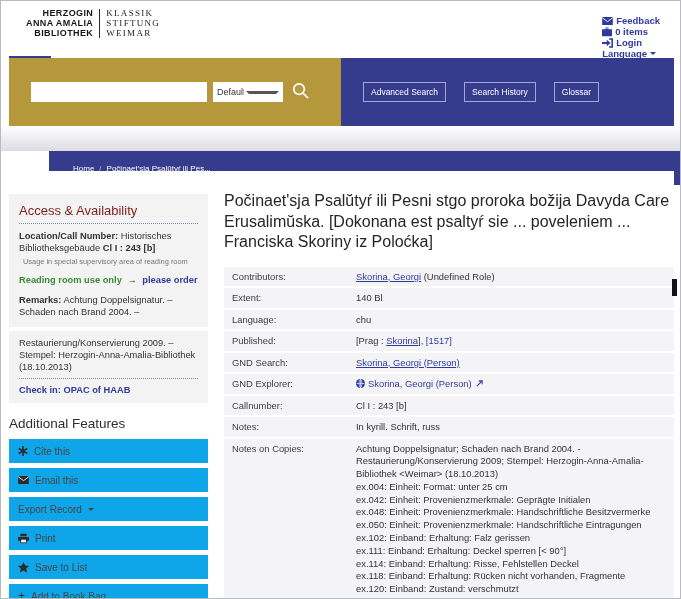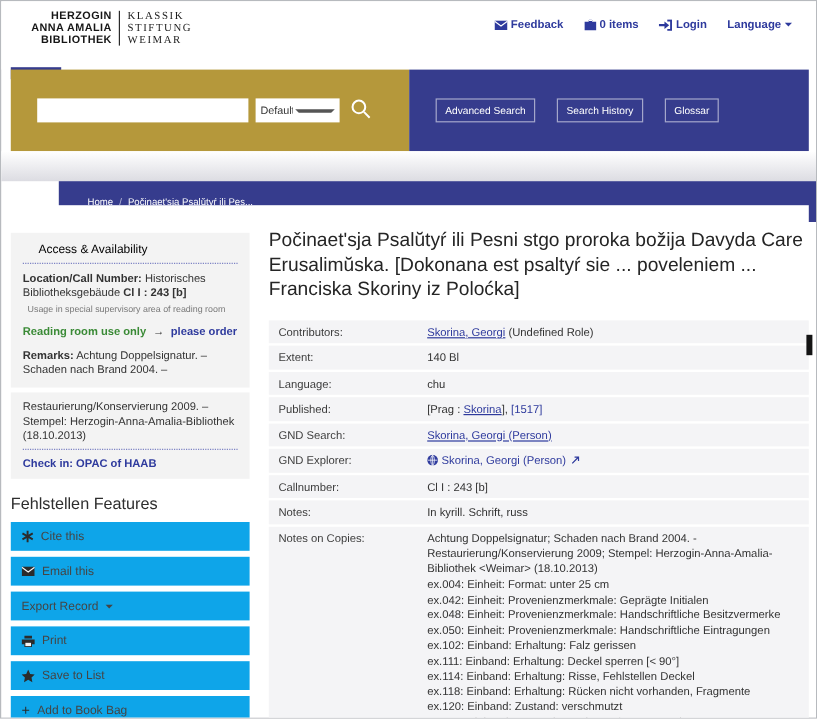--- a/index.html
+++ b/index.html
@@ -6,21 +6,21 @@
   .frame{position:relative;width:679px;height:597px;border:1px solid #b7babe;overflow:hidden;
          background:#fff;font-family:"Liberation Sans","DejaVu Sans",sans-serif;color:#333;}
   
   .topbar{position:absolute;left:0;top:0;right:0;height:57px;display:flex;justify-content:space-between;
           align-items:flex-start;padding:7px 20px 0 25px;box-sizing:border-box;background:#fff;}
   .logo{display:flex;align-items:center;gap:6px;justify-content:flex-end;}
   .logo-left{text-align:right;font-weight:bold;font-size:9px;line-height:10px;letter-spacing:.4px;color:#161616;}
   .logo-divider{width:1px;height:29px;background:#2a2a2a;}
   .logo-right{font-family:"Liberation Serif","DejaVu Serif",serif;font-size:9px;line-height:10px;
               letter-spacing:1.3px;color:#1d1d1d;}
-  .toplinks{display:flex;gap:17px;margin-top:7px;font-size:9.5px;font-weight:bold;color:#2e3a9d;}
+  .toplinks{display:flex;margin-top:7px;font-size:9.5px;font-weight:bold;color:#2e3a9d;flex-direction:column;}
   .toplink{display:flex;align-items:center;gap:3px;cursor:pointer;}
   .caret{display:inline-block;width:0;height:0;border:3px solid transparent;border-top-color:#2e3a9d;margin-top:3px;}
   
   .band-corner{position:absolute;left:8px;top:55px;width:42px;height:10px;background:#363c8d;}
   .searchband{position:absolute;left:8px;top:57px;width:665px;height:68px;display:flex;}
   .band-gold{width:332px;background:#b5983b;display:flex;align-items:center;padding-left:22px;
              box-sizing:border-box;gap:6px;}
   .search-input{width:176px;height:20px;border:none;outline:none;font-size:9.5px;padding:0 5px;box-sizing:border-box;}
   .fake-select{width:70px;height:20px;background:#fff;display:flex;align-items:center;gap:2px;
                padding:0 4px;box-sizing:border-box;font-size:9px;color:#333;cursor:pointer;}
@@ -35,21 +35,21 @@
   .breadcrumb{position:absolute;left:8px;top:150px;width:665px;height:34px;background:#363c8d;color:#fff;
               display:flex;align-items:center;gap:5px;font-size:8px;padding-left:24px;box-sizing:border-box;margin-left:40px;}
   .bc-home{color:#fff;cursor:pointer;}
   .bc-sep{opacity:.65;}
   
   .content{position:absolute;left:8px;top:170px;width:665px;bottom:0;background:#fff;display:flex;}
   .sidebar{width:199px;flex:none;}
   .panel{background:#f3f3f3;padding:9px 10px;box-sizing:border-box;}
   .panel.first{margin-top:23px;}
   .panel.second{margin-top:4px;padding-top:6px;padding-bottom:8px;}
-  .s-title{font-size:10px;color:#000000;margin:0 13px 5px;font-weight:400;}
+  .s-title{font-size:13px;color:#7f1d1d;margin:0 0 5px;font-weight:400;}
   .dotted{border:none;border-top:1px dotted #7d83c4;margin:5px 0 6px;}
   .s-text{font-size:9.3px;line-height:12px;color:#333;}
   .s-small{font-size:7.4px;color:#787878;margin:3px 0 0 4px;}
   .s-row{margin-top:8px;font-size:9.3px;line-height:12px;}
   .green{color:#3a8a36;font-weight:bold;}
   .arrow{color:#333;margin:0 3px;}
   .ilink{color:#2e3a9d;font-weight:bold;cursor:pointer;}
   .checkin{font-size:9.3px;color:#2e3a9d;font-weight:bold;}
   .af-title{font-size:13.5px;color:#2e2e2e;margin:13px 0 8px;font-weight:400;}
   .feat{background:#0ea5e9;height:24px;display:flex;align-items:center;gap:6px;padding:0 9px;
@@ -170,21 +170,21 @@
           <b>Remarks:</b>
           <span>Achtung Doppelsignatur. – Schaden nach Brand 2004. –</span>
         </div>
       </div>
       <div class="panel second">
         <div class="s-text">Restaurierung/Konservierung 2009. – Stempel: Herzogin-Anna-Amalia-Bibliothek (18.10.2013)</div>
         <hr class="dotted">
         <div class="checkin">Check in: OPAC of HAAB</div>
       </div>
 
-      <h3 class="af-title">Fehlstellen Features</h3>
+      <h3 class="af-title">Additional Features</h3>
 
       <div class="feat">
         <svg width="10" height="10" viewBox="0 0 10 10" stroke="currentColor" stroke-width="1.6" fill="none">
             <path d="M5 0v10M.7 2.5l8.6 5M.7 7.5l8.6-5"></path>
           </svg>
         <span>Cite this</span>
       </div>
       <div class="feat">
         <svg width="11" height="8" viewBox="0 0 16 12">
             <rect width="16" height="12" fill="currentColor"></rect>

